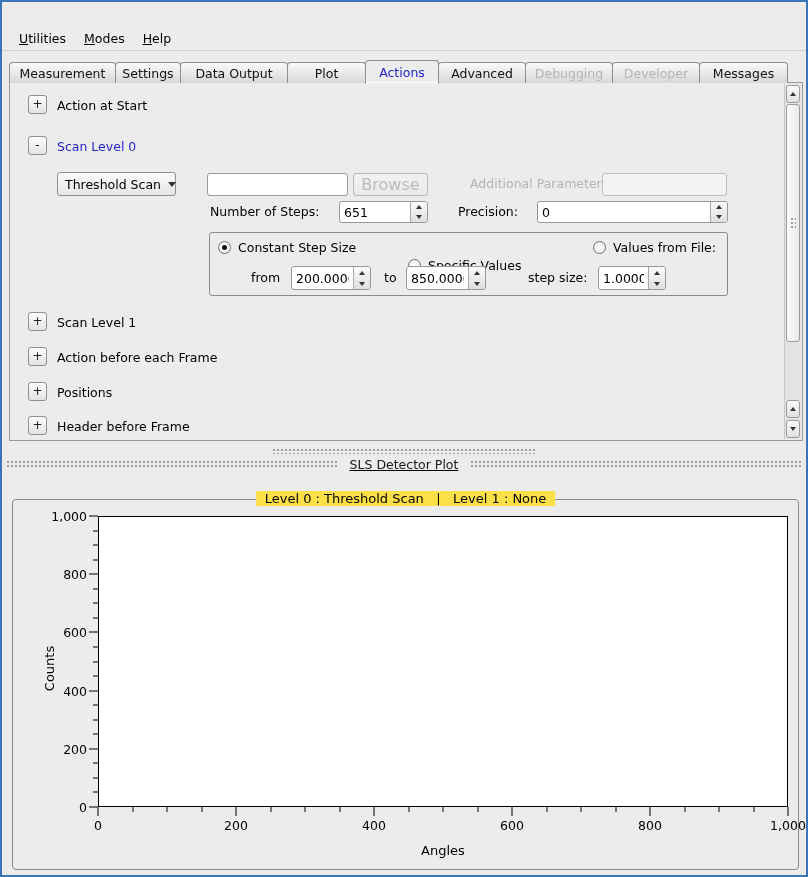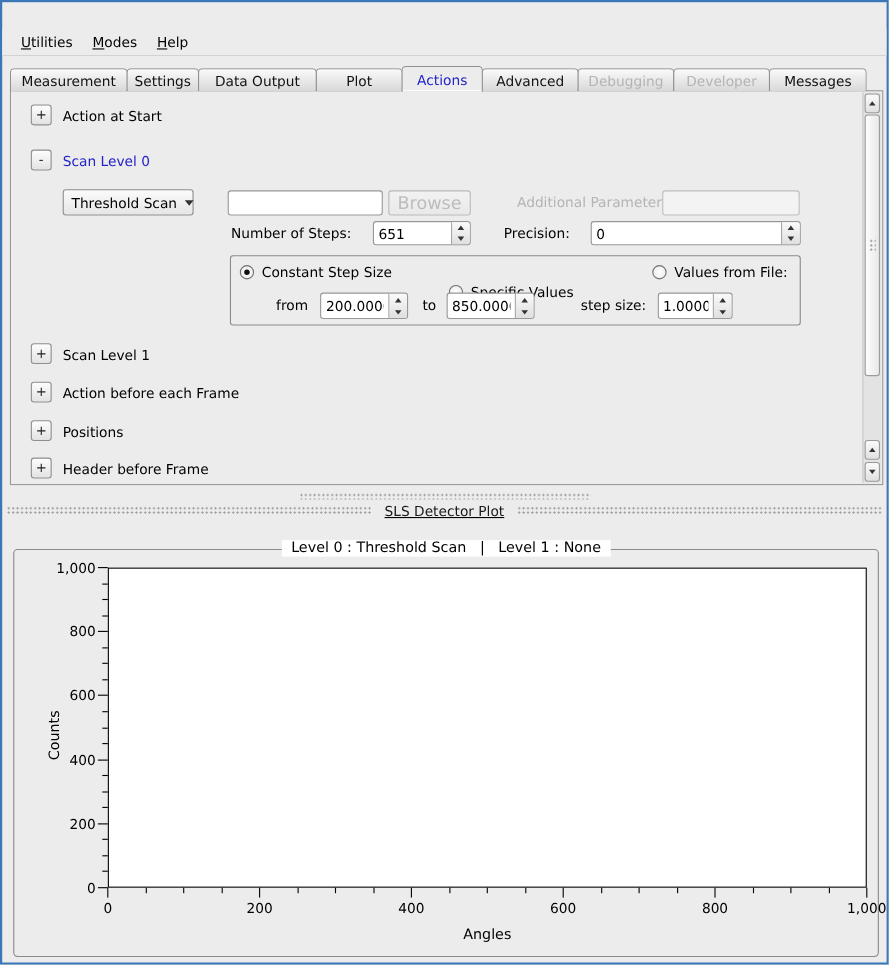--- a/index.html
+++ b/index.html
@@ -108,21 +108,21 @@
 
   
   .dots { background-image:radial-gradient(circle,#9f9f9f .8px,transparent .95px); background-size:4px 4px; }
   .splitter-handle { position:absolute; left:270px; top:446px; width:265px; height:6px; }
   .dock-header { position:absolute; left:4px; right:4px; top:454px; height:16px; display:flex; align-items:center;text-decoration:underline; }
   .dock-side { flex:1; height:8px; }
   .dock-title { padding:0 12px; font-size:12.5px; color:#1a1a1a; white-space:nowrap; }
 
   
   .plot-groupbox { position:absolute; left:10px; top:497px; width:787px; height:371px; border:1px solid #8a8a8a; border-radius:4px; background:#ececec; }
-  .plot-title { position:absolute; top:-9px; left:50%; transform:translateX(-50%); background:#ffffff; padding:0 9px; font-size:13px; white-space:pre; }
+  .plot-title { position:absolute; top:-9px; left:50%; transform:translateX(-50%); background:#fde047; padding:0 9px; font-size:13px; white-space:pre; }
   .plot-canvas { position:absolute; left:85px; top:16px; width:690px; height:291px; background:#fff; border:1px solid #000; }
   .plot-axes { position:absolute; left:85px; top:16px; width:690px; height:291px; }
   .tick { position:absolute; background:#000; }
   .tick.tx { top:100%; width:1px; height:9px; transform:translateX(-.5px); }
   .tick.tx.minor { height:5px; }
   .tick.ty { right:100%; height:1px; width:9px; transform:translateY(-.5px); }
   .tick.ty.minor { width:5px; }
   .xlab { position:absolute; top:calc(100% + 11px); transform:translateX(-50%); font-size:12.5px; white-space:nowrap; }
   .ylab { position:absolute; right:calc(100% + 11px); transform:translateY(-50%); font-size:12.5px; white-space:nowrap; }
   .axis-title-y { position:absolute; left:14px; top:161px; transform:rotate(-90deg); transform-origin:center; font-size:13px; }

